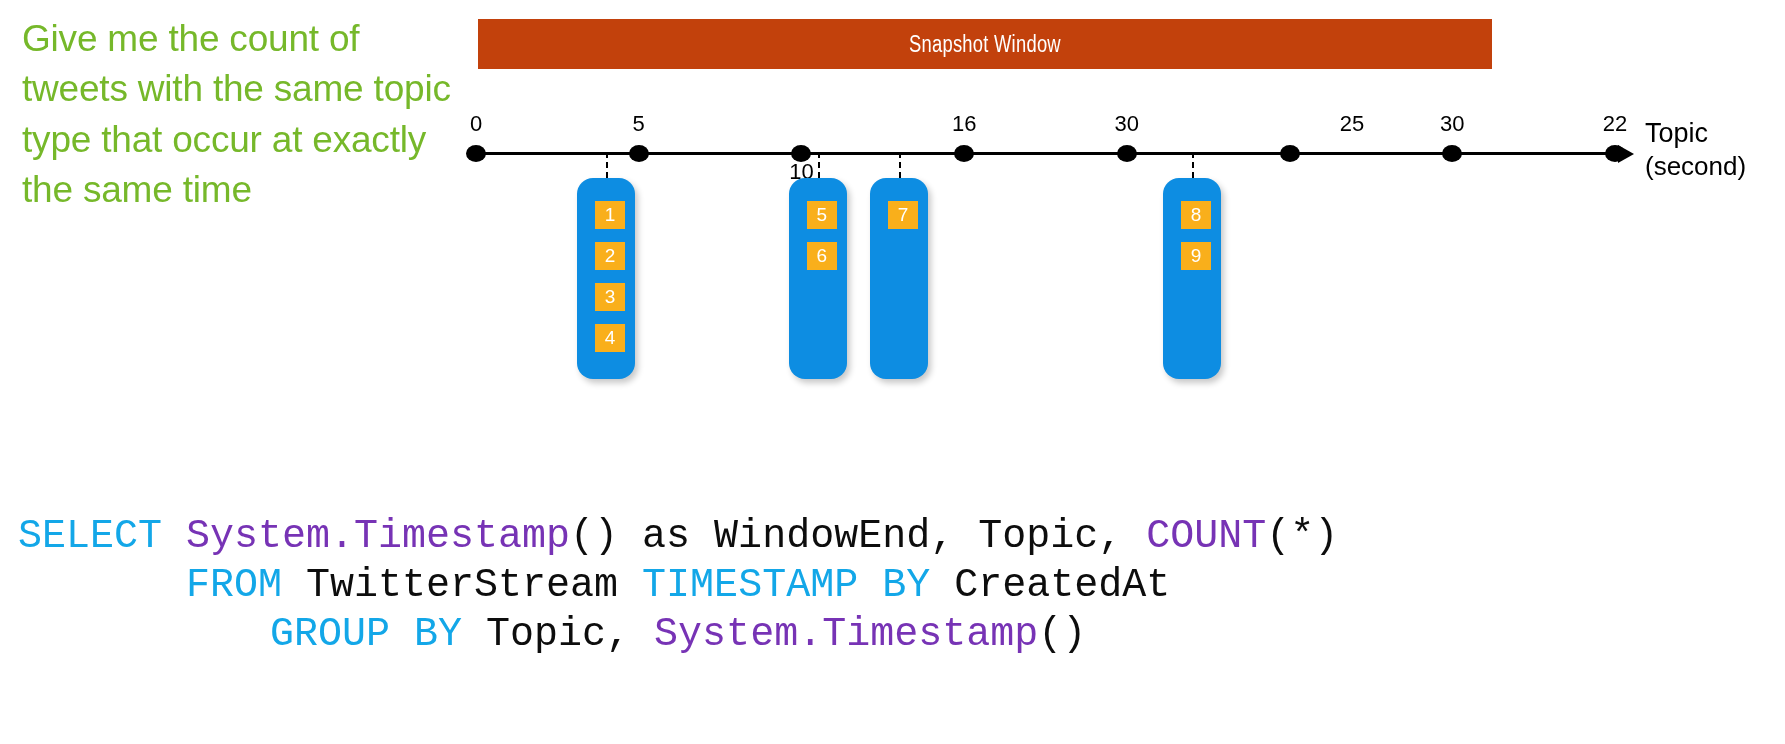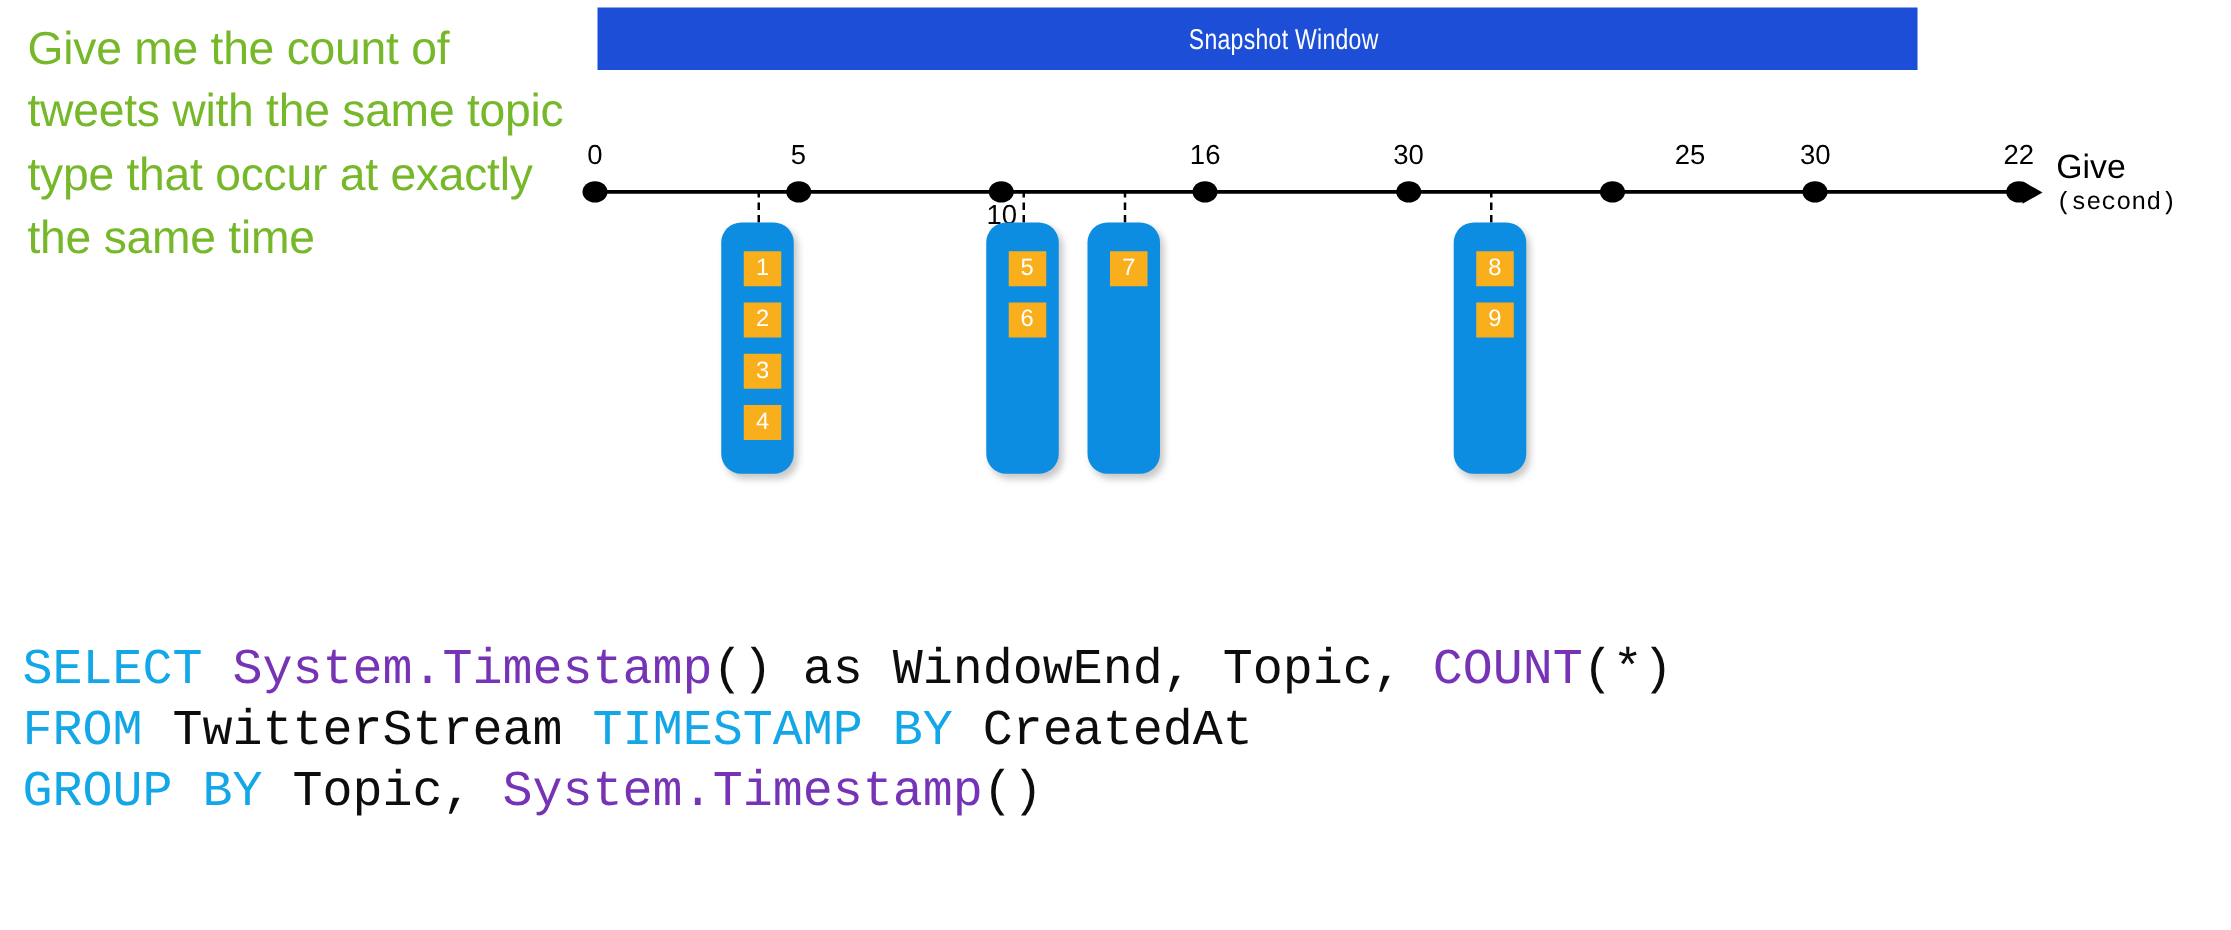--- a/index.html
+++ b/index.html
@@ -8,22 +8,22 @@
 
   
   #prompt-text{
     position:absolute;left:22px;top:14px;width:430px;
     font-size:37px;line-height:1.36;letter-spacing:-0.2px;
     color:#76B82A;font-family:"Liberation Sans",sans-serif;
   }
 
   
   #snapshot-banner{
-    position:absolute;left:478px;top:6px;width:1014px;height:50px;
-    background:#1d4ed8;display:flex;align-items:center;justify-content:center;padding-left:42px;
+    position:absolute;left:478px;top:19px;width:1014px;height:50px;
+    background:#c2410c;display:flex;align-items:center;justify-content:center;
   }
   #snapshot-banner .label{
     color:#ffffff;font-size:23px;letter-spacing:0.3px;
     font-family:"Liberation Sans",sans-serif;
     transform:scaleX(0.80);transform-origin:center;font-weight:300;
   }
 
   
   #timeline{position:absolute;left:0;top:0;width:1785px;height:460px;}
   .axis-line{
@@ -39,21 +39,21 @@
     top:145px;
   }
   .tick-label{
     position:absolute;top:111px;font-size:22px;color:#000;
     font-family:"Liberation Sans",sans-serif;text-align:center;width:60px;
   }
   #time-label{
     position:absolute;left:1645px;top:120px;font-size:27px;color:#000;
     font-family:"Liberation Sans",sans-serif;line-height:1.0;
   }
-  #time-label .unit{display:block;margin-top:6px;font-size:20px;font-family:Liberation Mono, monospace;}
+  #time-label .unit{display:block;margin-top:6px;font-size:26px;}
 
   
   .connector{
     position:absolute;width:0;border-left:2px dashed #000;top:152px;
   }
 
   
   .event-box{
     position:absolute;background:#0D8DE2;border-radius:16px;
     box-shadow:3px 4px 6px rgba(0,0,0,0.22);
@@ -62,21 +62,21 @@
     position:absolute;background:#F9AF1B;color:#ffffff;
     display:flex;align-items:center;justify-content:center;
     font-size:19px;font-family:"Liberation Sans",sans-serif;
     width:30px;height:28px;left:18px;
   }
 
   
   #sql-block{
     position:absolute;left:18px;top:513px;
     font-family:"Liberation Mono",monospace;
-    font-size:40px;line-height:1.22;white-space:pre;letter-spacing:0px;
+    font-size:40px;line-height:1.22;white-space:pre;letter-spacing:0px;text-align:center;
   }
   .kw{color:#13A7E8;}
   .fn{color:#7733B5;}
   .id{color:#0D0D0D;}
 </style>
 </head>
 <body>
 
 <div id="prompt-text">Give me the count of tweets with the same topic type that occur at exactly the same time</div>
 
@@ -124,18 +124,18 @@
         <div class="tile" style="top: 23px;">7</div>
       </div>
       <div class="connector" style="left: 1191.94px; height: 26px;"></div>
       <div class="event-box" style="left: 1162.94px; top: 178px; width: 58px; height: 201px;">
         <div class="tile" style="top: 23px;">8</div>
         <div class="tile" style="top: 64px;">9</div>
       </div>
     </div>
 
   <div id="time-label">
-    <span>Give</span>
+    <span>Topic</span>
     <span class="unit">(second)</span>
   </div>
 </div>
 
 <div id="sql-block"><div><span class="kw">SELECT </span><span class="fn">System.Timestamp</span><span class="id">() as WindowEnd, Topic, </span><span class="fn">COUNT</span><span class="id">(*)</span></div><div><span class="kw">FROM </span><span class="id">TwitterStream </span><span class="kw">TIMESTAMP BY </span><span class="id">CreatedAt</span></div><div><span class="kw">GROUP BY </span><span class="id">Topic, </span><span class="fn">System.Timestamp</span><span class="id">()</span></div></div>
 
 </body></html>

